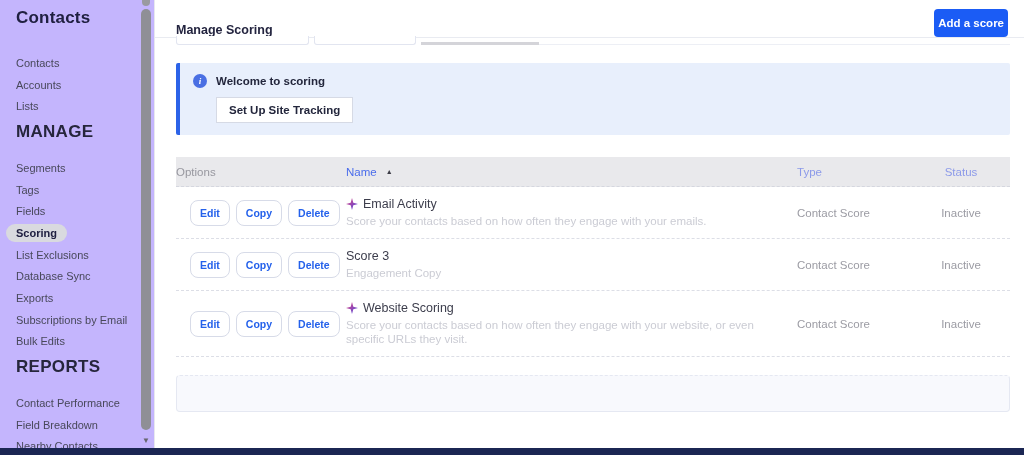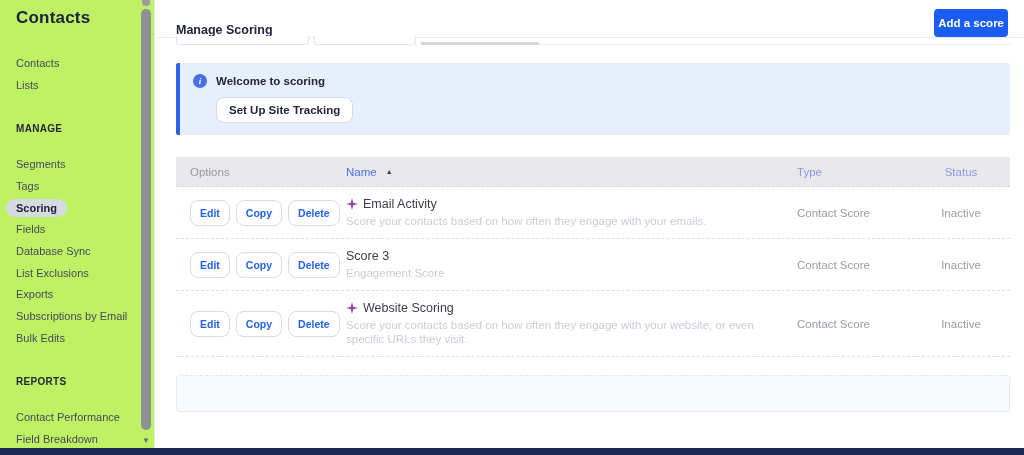--- a/index.html
+++ b/index.html
@@ -7,29 +7,29 @@
   body {
     font-family: "Liberation Sans", sans-serif;
     background: #ffffff;
     overflow: hidden;
     position: relative;
   }
   .app { display:flex; width:1024px; height:455px; position:relative; }
 
   
   .sidebar {
-    width: 155px; height: 455px; background: #bef264;
+    width: 155px; height: 455px; background: #c4b5fd;
     border-right: 1px solid #e7e8ee;
     padding: 8px 0 0 16px; position: relative; flex: 0 0 155px;
     overflow: hidden;
   }
   .sidebar-title { font-size: 17px; font-weight: 700; color: #202041; letter-spacing:.2px; }
   .nav-group { list-style:none; margin-top: 14px; }
   .nav-group.first { margin-top: 24px; }
-  .nav-header { font-size: 10px; font-weight: 700; color: #26263c; height: 22px; display:flex; align-items:center; letter-spacing:.3px; margin-top: 22px; }
+  .nav-header { font-size: 17px; font-weight: 700; color: #26263c; height: 22px; display:flex; align-items:center; letter-spacing:.3px; margin-top: 4px; }
   .nav-item { height: 21.7px; display:flex; align-items:center; font-size: 11px; color: #48485a; cursor: pointer; }
   .nav-item .pill {
     background:#d9dadf; color:#202041; font-weight:600;
     padding: 3px 10px; border-radius: 10px; margin-left: -10px;
   }
   .side-scrollbar {
     position:absolute; right: 3px; top: 0; width: 10px; height: 455px;
   }
   .scroll-nub { position:absolute; top:0; left:1px; width:8px; height:6px; background:#9a9aa0; border-radius:0 0 4px 4px; }
   .scroll-thumb { position:absolute; top:9px; left:0; width:10px; height:421px; background:#8f8f96; border-radius:6px; }
@@ -69,31 +69,31 @@
     align-items:center; justify-content:center; flex:0 0 14px;
     font-family:"Liberation Serif", serif; font-style:italic;
   }
   .banner-title { font-size: 11.5px; font-weight: 700; color: #23263c; }
   .banner-body {
     margin: 3px 0 0 23px; font-size: 11.5px; line-height: 15.5px; color: #3c4152;
     max-width: 800px;
   }
   .setup-btn {
     margin: 9px 0 0 23px; background:#fff; border:1px solid #d6dae5;
-    border-radius: 8px; padding: 6px 12px; font-family:inherit;
+    border-radius: 0; padding: 6px 12px; font-family:inherit;
     font-size: 11.5px; font-weight: 700; color:#23263c; cursor:pointer;
   }
 
   
   .score-table { margin-top: 22px; }
   .thead {
     display:flex; align-items:center; background:#e9e9ec; height: 30px;
     border-bottom: 1px dashed #d5d7df;
   }
-  .col-options { width: 170px; padding-left: 14px; flex:0 0 170px; }
+  .col-options { width: 170px; flex:0 0 170px; }
   .col-name { flex:1; }
   .col-type { width: 115px; flex:0 0 115px; }
   .col-status { width: 98px; flex:0 0 98px; text-align:center; }
   .th { font-size: 11.5px; }
   .th-options { color:#97979f; }
   .th-name { color:#4a6ceb; display:flex; align-items:center; gap:9px; }
   .sort-arrow { font-size: 7px; color:#3c3c46; }
   .th-type, .th-status { color:#8c9ae9; }
 
   .trow { display:flex; align-items:center; border-bottom: 1px dashed #dcdee6; padding: 10px 0; }
@@ -122,43 +122,46 @@
 <div class="app">
 
   <aside class="sidebar">
     <div class="sidebar-title">Contacts</div>
 
     <ul class="nav-group first">
       <li class="nav-item">
           <span>Contacts</span>
         </li>
       <li class="nav-item">
+          <span>Accounts</span>
+        </li>
+      <li class="nav-item">
           <span>Lists</span>
         </li>
     </ul>
 
     <div class="nav-header">MANAGE</div>
     <ul class="nav-group">
       <li class="nav-item">
           <span>Segments</span>
         </li>
       <li class="nav-item">
           <span>Tags</span>
         </li>
       <li class="nav-item">
+          <span>Fields</span>
+        </li>
+      <li class="nav-item">
           <span class="pill">Scoring</span>
         </li>
       <li class="nav-item">
-          <span>Fields</span>
+          <span>List Exclusions</span>
         </li>
       <li class="nav-item">
           <span>Database Sync</span>
-        </li>
-      <li class="nav-item">
-          <span>List Exclusions</span>
         </li>
       <li class="nav-item">
           <span>Exports</span>
         </li>
       <li class="nav-item">
           <span>Subscriptions by Email</span>
         </li>
       <li class="nav-item">
           <span>Bulk Edits</span>
         </li>
@@ -247,21 +250,21 @@
         <div class="trow">
           <div class="col-options action-btns">
             <button class="action-btn">Edit</button>
             <button class="action-btn">Copy</button>
             <button class="action-btn">Delete</button>
           </div>
           <div class="col-name name-cell">
             <div class="row-name">
               <span>Score 3</span>
             </div>
-            <div class="row-desc">Engagement Score</div>
+            <div class="row-desc">Engagement Copy</div>
           </div>
           <div class="col-type cell-type">Contact Score</div>
           <div class="col-status cell-status">Inactive</div>
         </div>
 
         <div class="trow">
           <div class="col-options action-btns">
             <button class="action-btn">Edit</button>
             <button class="action-btn">Copy</button>
             <button class="action-btn">Delete</button>

